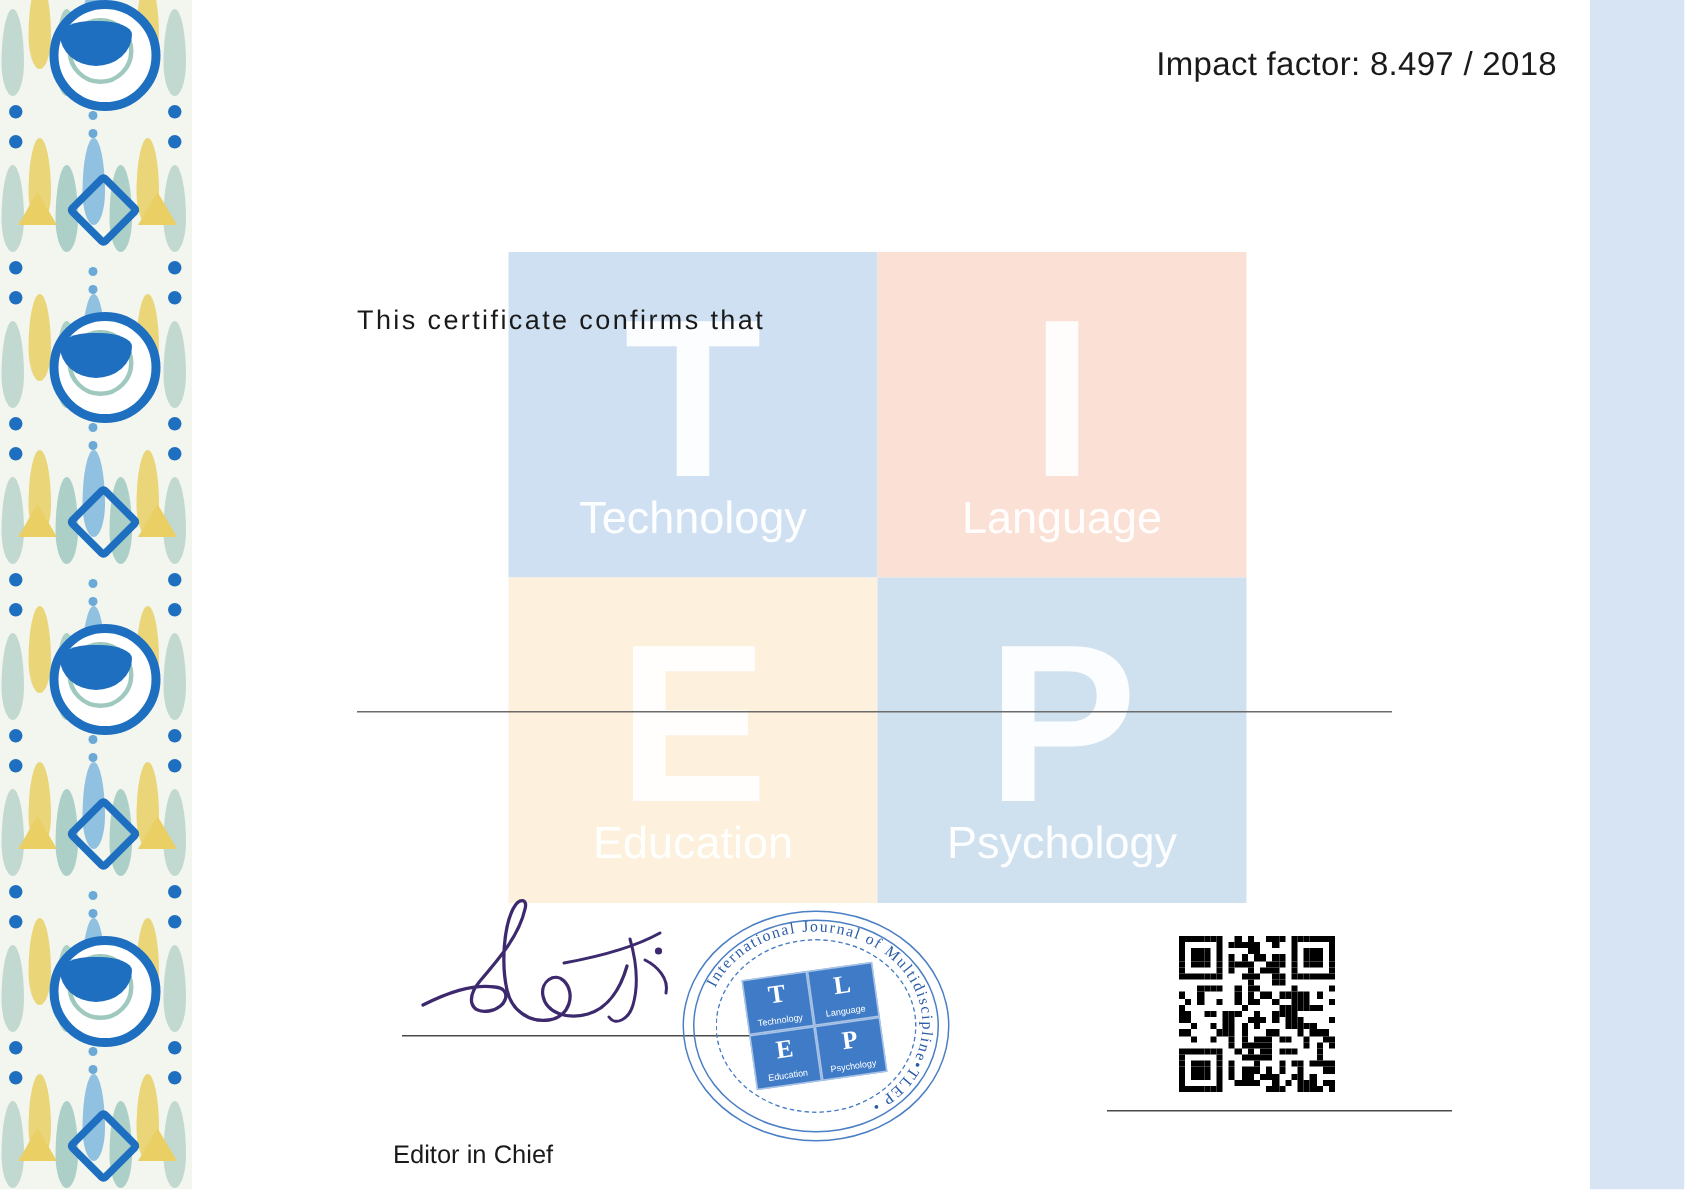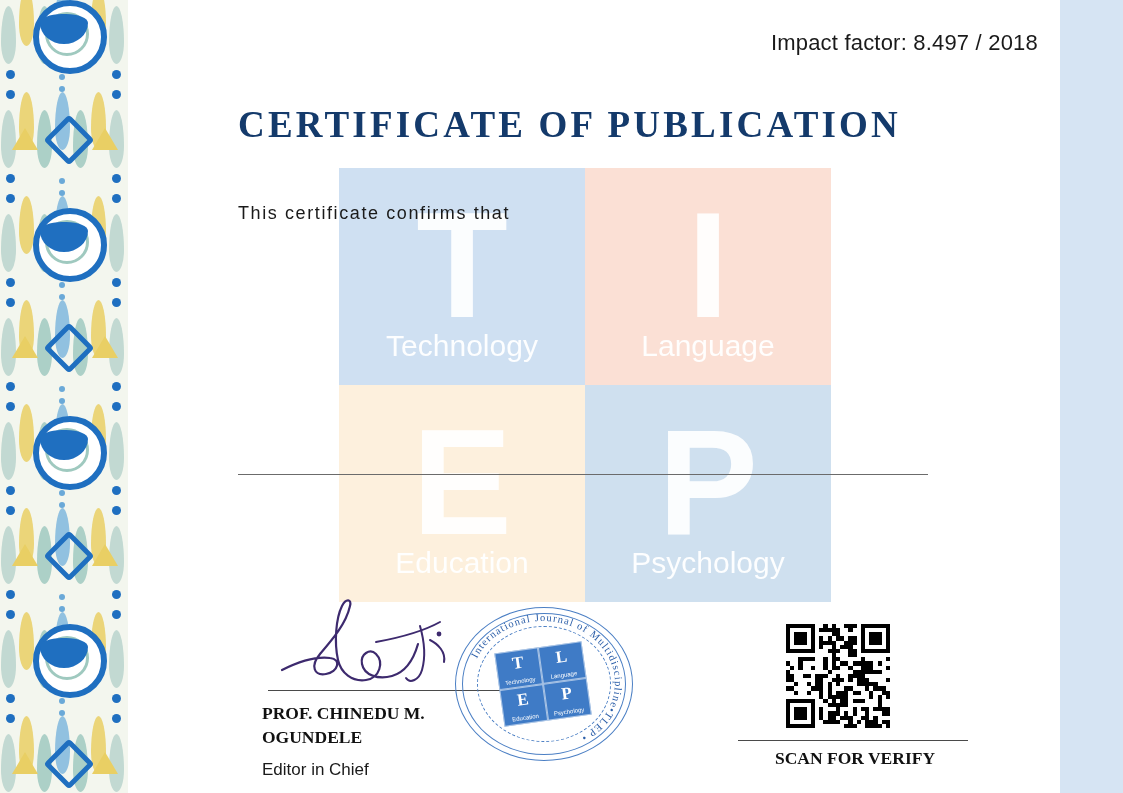--- a/index.html
+++ b/index.html
@@ -560,41 +560,39 @@
     <div class="wm-cell wm-4">
       <span class="wm-letter">P</span>
       <span class="wm-word">Psychology</span>
     </div>
   </div>
 
   <div class="content">
 
     <div class="impact">Impact factor: 8.497 / 2018</div>
 
-    <div class="cert-title">CERTIFICATE OF PUBLICATION</div>
 
     <div class="confirms">This certificate confirms that</div>
 
 
 
 
     <div class="rule"></div>
 
 
     <div class="signature">
       <svg width="220" height="100" viewBox="0 0 220 100" fill="none" xmlns="http://www.w3.org/2000/svg">
         <path d="M2 74 C18 66 34 60 50 62 C62 63 58 76 46 78 C34 80 30 70 40 58 C52 44 66 28 70 10 C72 3 66 2 62 10 C56 22 54 46 58 64 C61 77 72 86 86 84 C100 82 104 66 96 58 C90 52 80 58 82 68 C84 79 98 84 112 80 C126 76 134 62 138 48" stroke="#3d2a6e" stroke-width="2.2" stroke-linecap="round"></path>
         <path d="M96 46 C118 42 142 36 160 26" stroke="#3d2a6e" stroke-width="2" stroke-linecap="round"></path>
         <path d="M140 30 C144 44 146 60 142 74 C139 84 130 88 126 82" stroke="#3d2a6e" stroke-width="2" stroke-linecap="round"></path>
         <path d="M150 44 C158 48 166 56 164 66" stroke="#3d2a6e" stroke-width="2" stroke-linecap="round"></path>
         <circle cx="159" cy="38" r="2.4" fill="#3d2a6e"></circle>
       </svg>
     </div>
     <div class="sig-line"></div>
-    <div class="sig-name">PROF. CHINEDU M. OGUNDELE</div>
     <div class="sig-role">Editor in Chief</div>
 
     <div class="seal">
       <div class="ring-outer"></div>
       <div class="ring-mid"></div>
       <div class="ring-inner"></div>
       <svg class="seal-text" width="176" height="152" viewBox="0 0 176 152">
         <defs>
           <path id="sealArc" d="M 16,76 A 72,62 0 1 1 160,76 A 72,62 0 1 1 16,76" fill="none"></path>
         </defs>
@@ -1245,16 +1243,15 @@
           <i style="background: transparent;"></i>
           <i></i>
           <i></i>
           <i></i>
           <i></i>
           <i style="background: transparent;"></i>
           <i></i>
         </div>
     </div>
     <div class="qr-line"></div>
-    <div class="qr-caption">SCAN FOR VERIFY</div>
 
   </div>
 </div>
 
 </body></html>

